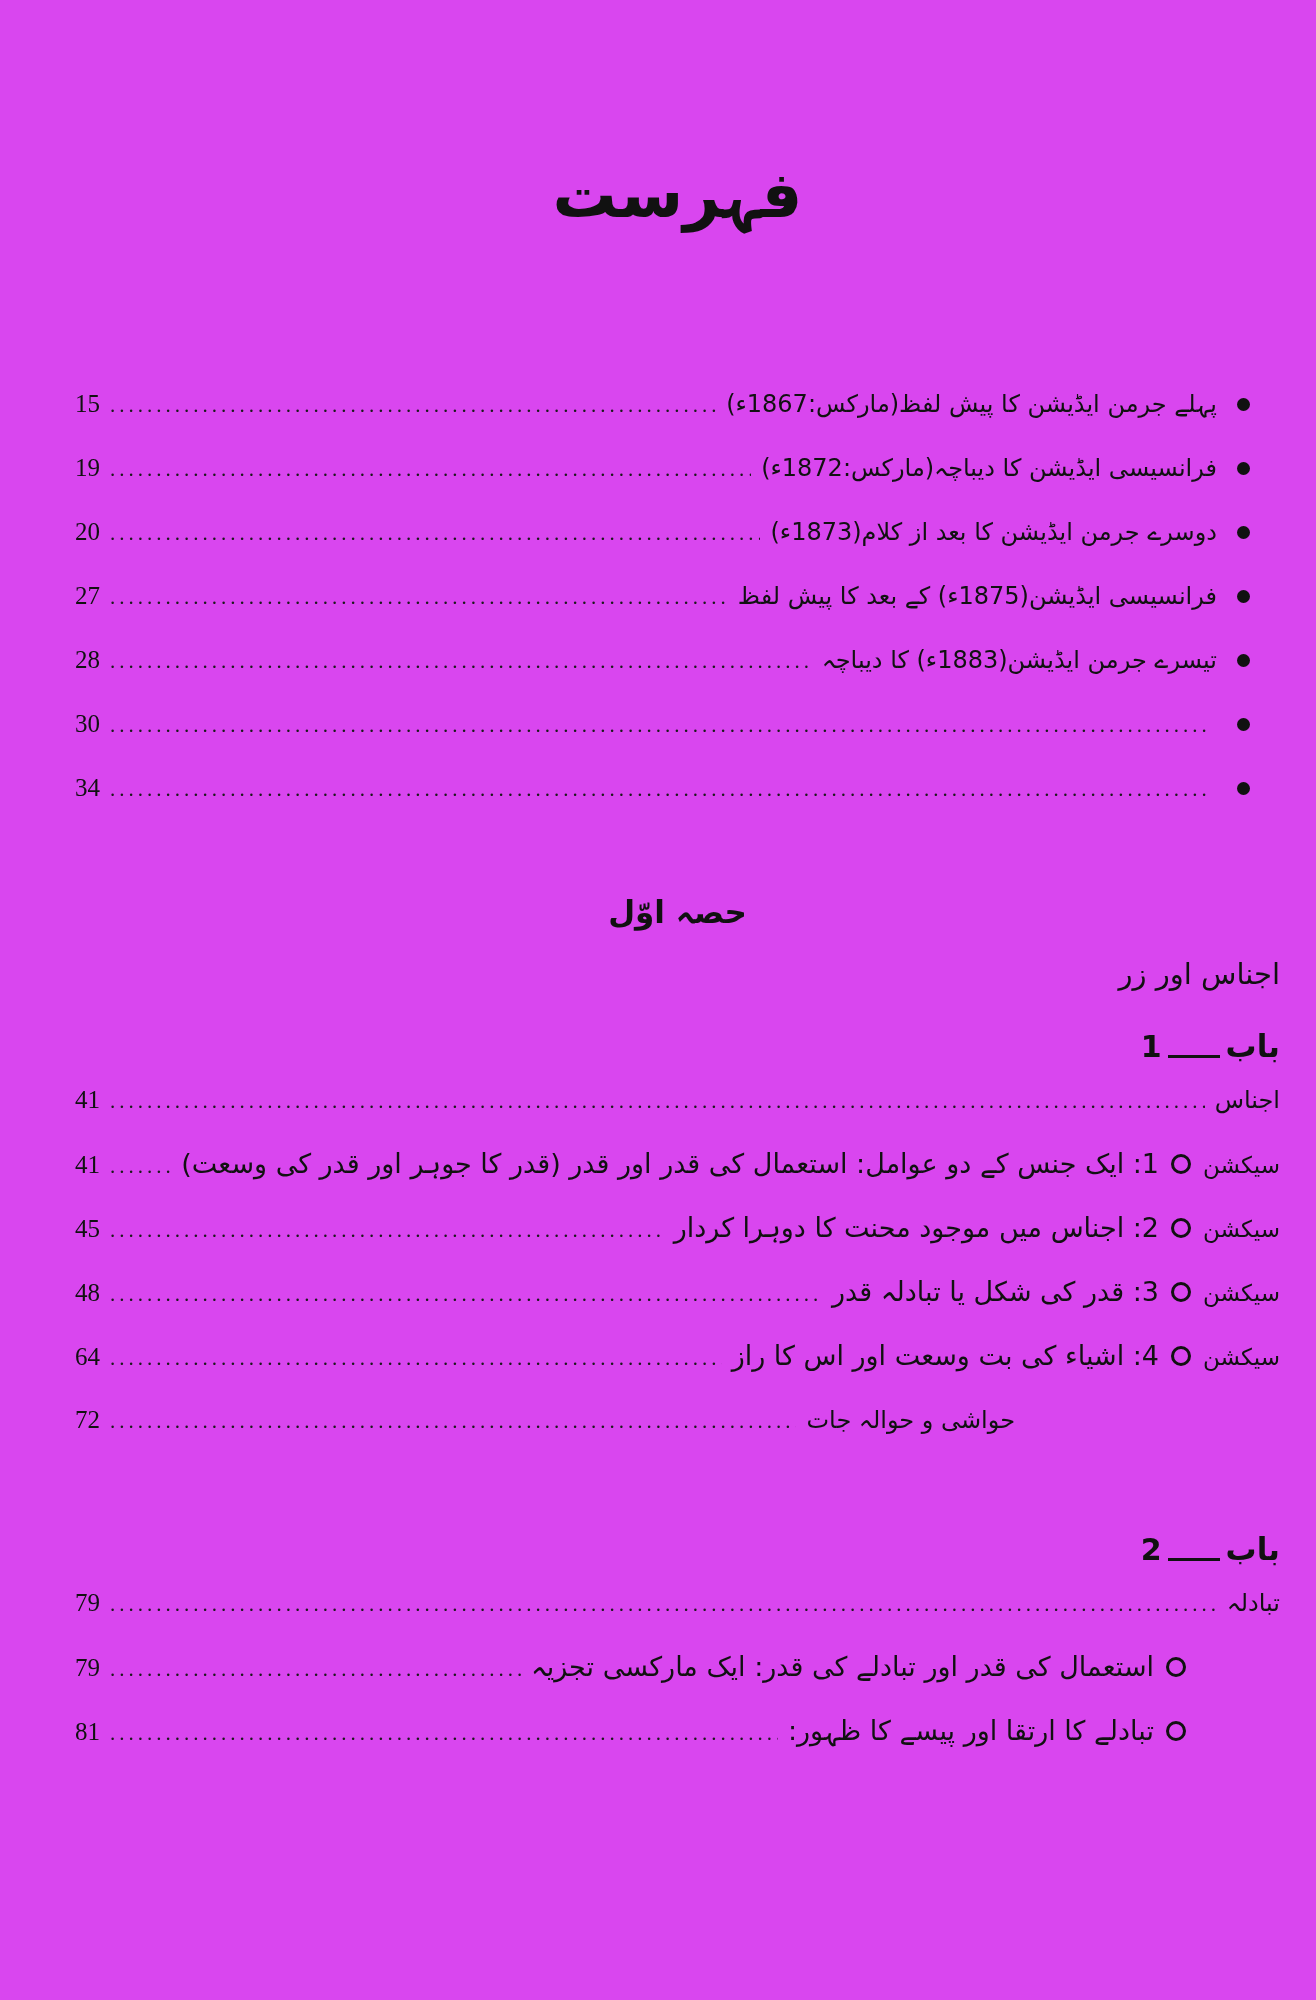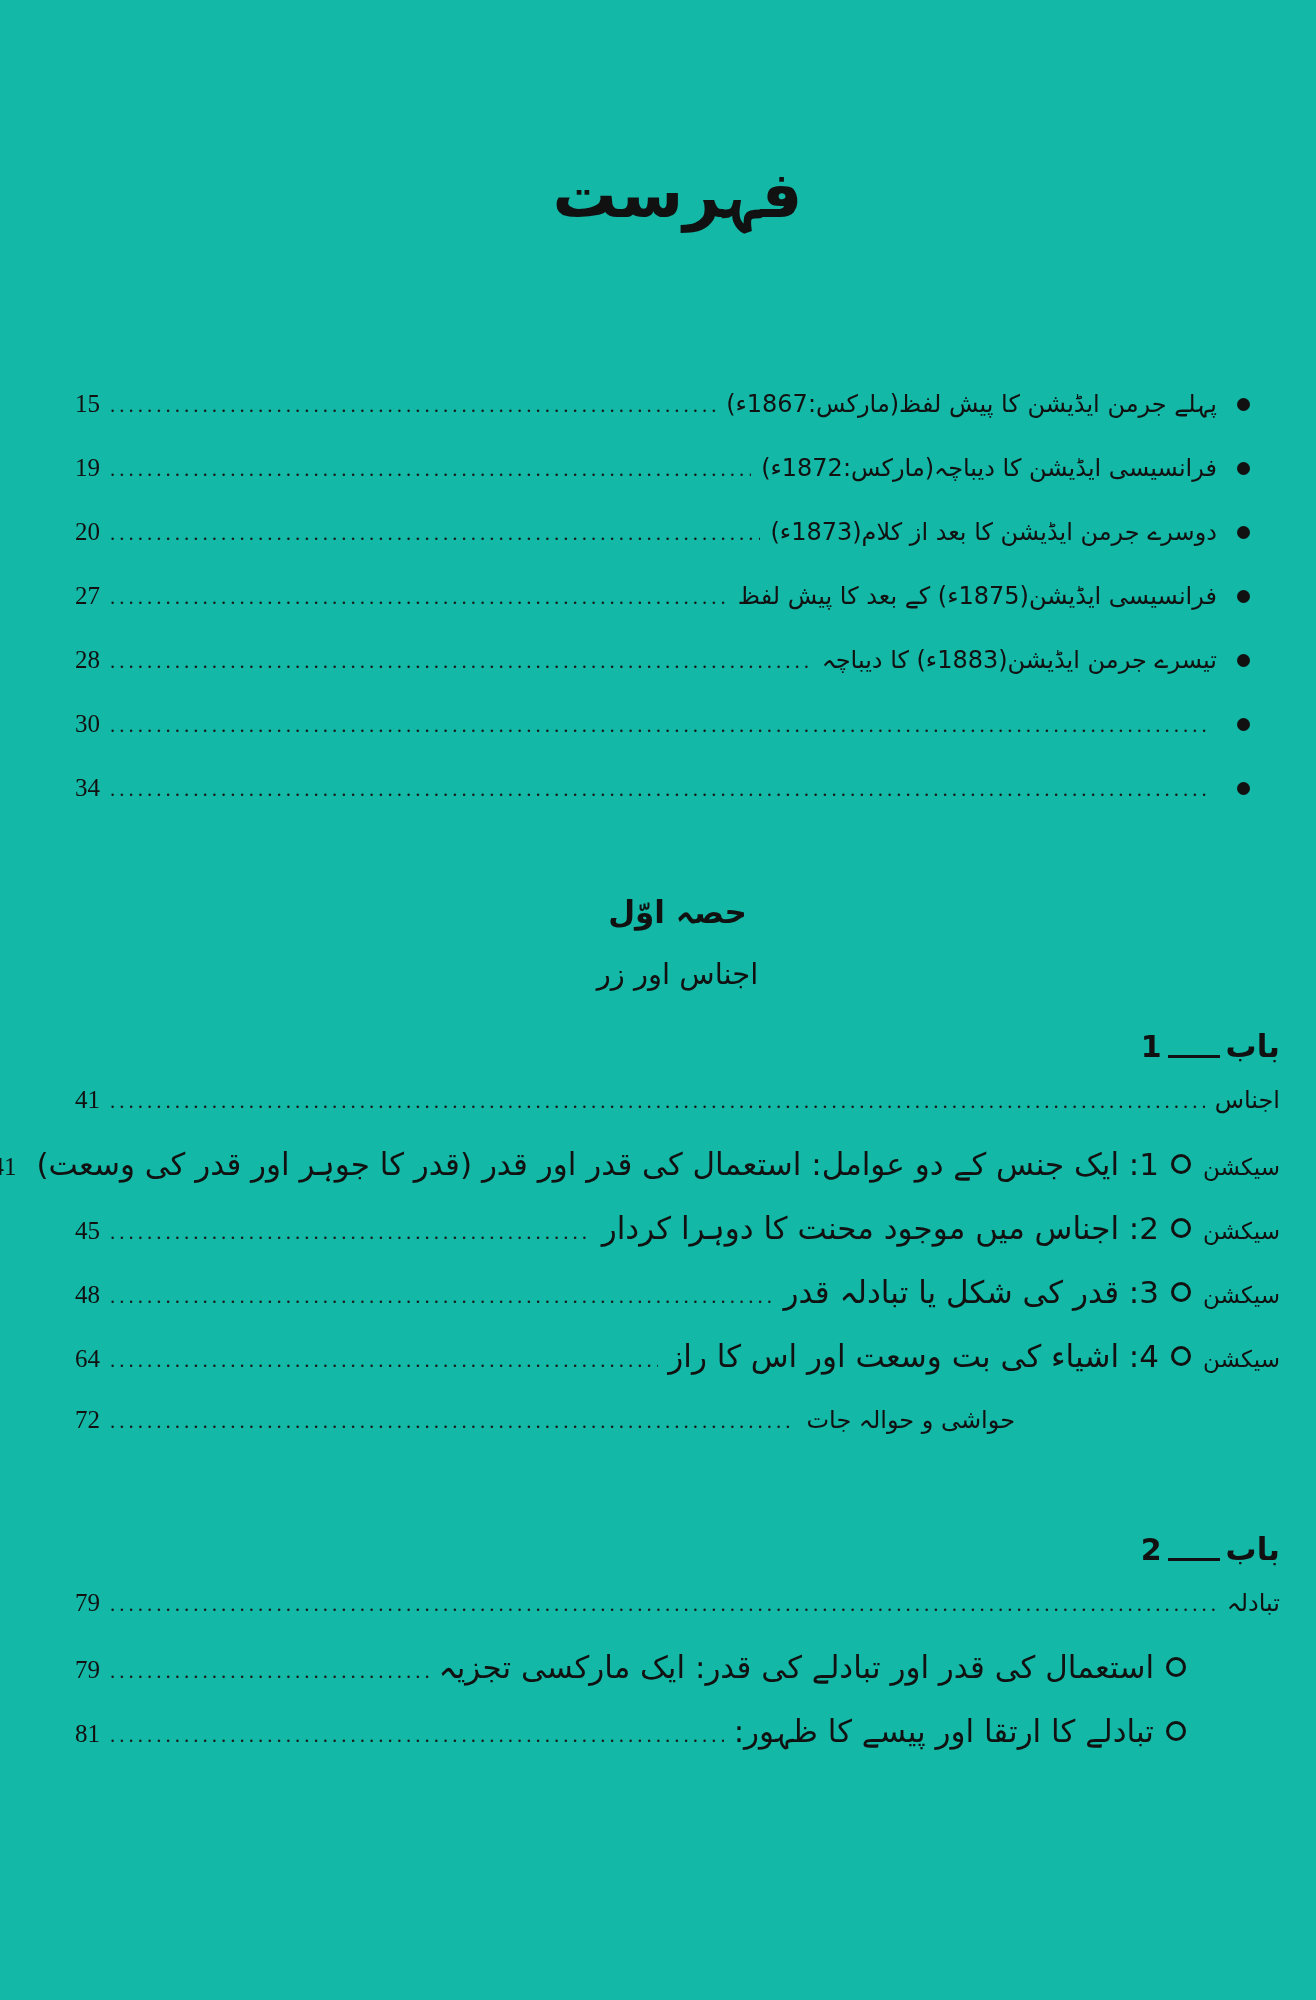--- a/index.html
+++ b/index.html
@@ -1,17 +1,17 @@
 <!DOCTYPE html>
 <html lang="ur"><head>
 <meta charset="utf-8">
 <style>
   html,body{margin:0;padding:0;background:#ffffff;}
   .page{
-    width:1316px;height:2000px;background:#14b8a6;color:#111;
+    width:1316px;height:2000px;background:#d946ef;color:#111;
     margin:0 auto;box-sizing:border-box;padding:0 36px 0 75px;
     overflow:hidden;font-family:"DejaVu Sans",sans-serif;
   }
   .title{
     margin:150px 0 0;text-align:center;font-size:64px;font-weight:bold;
     height:90px;line-height:90px;
   }
   .toc{direction:rtl;margin-top:132px;}
   .row{display:flex;align-items:baseline;height:64px;white-space:nowrap;}
   .row>*{line-height:64px;}
@@ -25,25 +25,25 @@
   .bulleted{padding-right:30px;}
   .bullet-dot{
     width:13px;height:13px;border-radius:50%;background:#111;
     align-self:center;flex:0 0 auto;margin-left:20px;
   }
   .bullet-o{
     width:14px;height:14px;border-radius:50%;border:3px solid #111;
     align-self:center;flex:0 0 auto;margin:0 12px;background:transparent;
   }
   .lead{font-size:23px;flex:0 0 auto;}
-  .section .entry-text{font-size:31px;}
+  .section .entry-text{font-size:27px;}
   .indent{padding-right:82px;}
   .notes-row{padding-right:265px;}
   .part-heading{text-align:center;font-size:31px;font-weight:bold;margin-top:72px;line-height:40px;}
-  .part-subtitle{text-align:center;font-size:29px;margin-top:22px;line-height:40px;}
+  .part-subtitle{font-size:29px;margin-top:22px;line-height:40px;}
   .chapter-row{display:flex;align-items:baseline;margin-top:30px;font-weight:bold;height:44px;}
   .chapter-row.ch2{margin-top:75px;}
   .chapter-label{font-size:31px;line-height:44px;flex:0 0 auto;}
   .chapter-underscore{width:52px;border-bottom:3px solid #111;align-self:flex-end;margin:0 6px 10px 6px;flex:0 0 auto;}
   .chapter-number{font-size:30px;line-height:44px;flex:0 0 auto;}
 </style>
 </head>
 <body>
 
 <div class="page">

